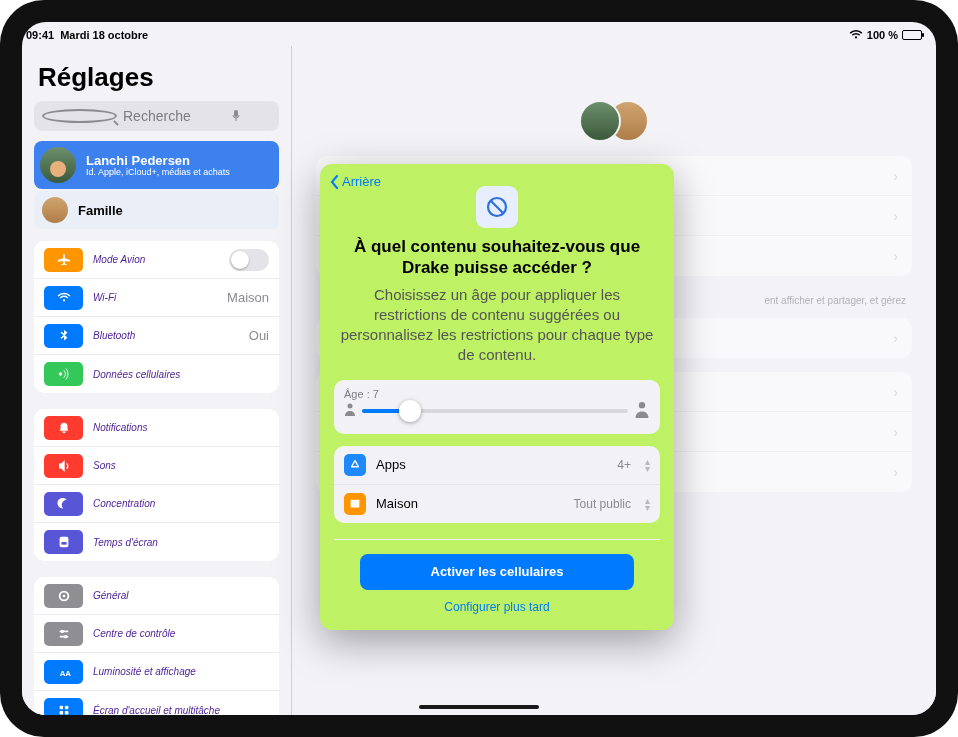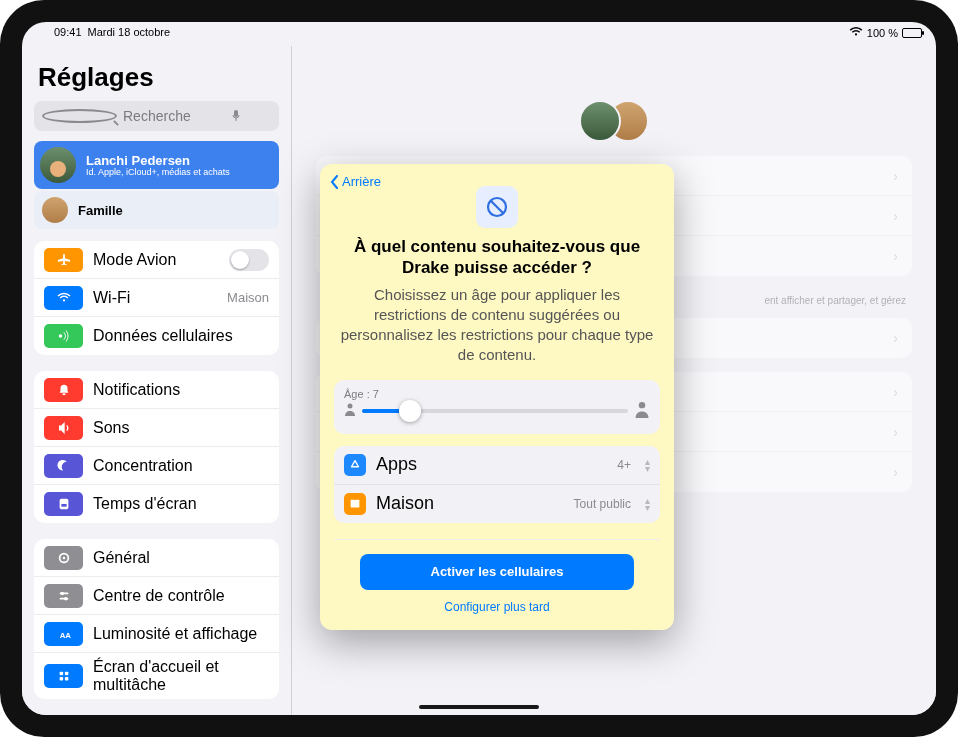--- a/index.html
+++ b/index.html
@@ -15,23 +15,23 @@
   .screen {
     width: 100%; height: 100%;
     background: #f2f2f7;
     border-radius: 24px;
     position: relative;
     overflow: hidden;
   }
 
   
   .statusbar {
-    position: absolute; top: 4px; left: 32px; right: 14px; height: 18px;
-    display: flex; align-items: flex-start; justify-content: space-between;
-    font-size: 11px; font-weight: 400; color: #000;
+    position: absolute; top: 4px; left: 4px; right: 14px; height: 18px;
+    display: flex; align-items: center; justify-content: space-between;
+    font-size: 11px; font-weight: 700; color: #000;
   }
   .statusbar .left { display: flex; gap: 6px; }
   .statusbar .right { display: flex; gap: 4px; align-items: center; }
   .battery {
     width: 20px; height: 10px; border: 1px solid #000; border-radius: 2px; position: relative;
   }
   .battery::after { content:''; position:absolute; right:-3px; top:2px; width:2px; height:4px; background:#000; border-radius:1px; }
   .battery-fill { background:#000; height:100%; }
 
   .main-layout {
@@ -57,21 +57,21 @@
   .search span { flex:1; }
   .mic { width:10px; display:flex; justify-content:center; }
   .mic svg { width:10px; height:14px; }
 
   .group { background:#fff; border-radius:10px; overflow:hidden; margin-bottom:16px; }
   .row {
     display:flex; align-items:center; gap:10px; min-height:38px;
     padding:5px 10px; border-bottom: 1px solid #ececf0; position:relative;
   }
   .row:last-child { border-bottom:none; }
-  .row .label { font-size:16px; color:#000000; flex:1; }
+  .row .label { font-size:10px; color:#4c1d95; flex:1;font-style:italic; }
   .row .value { font-size:13px; color:#8a8a8f; }
 
   .account-row {
     display:flex; align-items:center; gap:10px; padding:6px 8px 6px 6px;
     border-radius:8px; margin-bottom:2px;
   }
   .account-row.selected { background:#3d81ee; color:#fff; }
   .avatar { width:36px; height:36px; border-radius:50%; background:linear-gradient(#6d8f6d,#3b5a3b); flex-shrink:0; display:flex; align-items:flex-end; justify-content:center; overflow:hidden; }
   .avatar .head { width:16px; height:16px; border-radius:50%; background:#e8b07a; position:relative; top:-6px; }
   .avatar.small { width:26px; height:26px; }
@@ -108,21 +108,21 @@
   .bg-row { height:40px; border-bottom:1px solid #eee; display:flex; align-items:center; padding:0 14px; }
   .bg-row:last-child { border-bottom:none; }
   .bg-row .chev { margin-left:auto; color:#c7c7cc; font-size:14px; }
   .bg-note { font-size:10px; color:#7b7b80; padding:4px 6px 10px; line-height:1.4; opacity:.55; text-align:right; }
 
   .home-indicator { position:absolute; bottom:6px; left:50%; transform:translateX(-50%); width:120px; height:4px; background:#000; border-radius:2px; opacity:.9; }
 
   
   .modal {
     position:absolute; top:142px; left:298px; width:354px;
-    background:#fef9c3; border-radius:12px; box-shadow:0 12px 40px rgba(0,0,0,.35);
+    background:#bef264; border-radius:12px; box-shadow:0 12px 40px rgba(0,0,0,.35);
     padding:12px 14px 16px; z-index:10;
     display:flex; flex-direction:column; align-items:center;
   }
   .modal-back { position:absolute; top:10px; left:10px; color:#007aff; font-size:13px; display:flex; align-items:center; gap:2px; }
   .modal-back svg { width:10px; height:14px; }
 
   .modal-icon { width:42px; height:42px; border-radius:9px; background:#e6eeff; display:flex; align-items:center; justify-content:center; margin:10px 0 8px; }
   .modal-icon svg { width:24px; height:24px; }
 
   .modal h2 { font-size:17px; font-weight:700; text-align:center; line-height:1.25; padding:0 6px; }
@@ -137,21 +137,21 @@
   .slider-track {
     flex:1; height:4px; background:#d7d7dc; border-radius:2px; position:relative;
   }
   .slider-fill { position:absolute; left:0; top:0; height:100%; background:#007aff; border-radius:2px; }
   .slider-thumb { position:absolute; top:50%; width:22px; height:22px; background:#fff; border-radius:50%; transform:translate(-50%,-50%); box-shadow:0 1px 4px rgba(0,0,0,.35); }
 
   .list-card { width:100%; background:#f2f2f6; border-radius:10px; margin-top:12px; overflow:hidden; }
   .list-row { display:flex; align-items:center; gap:10px; padding:8px 10px; border-bottom:1px solid #e4e4e8; }
   .list-row:last-child { border-bottom:none; }
   .app-icon { width:22px; height:22px; border-radius:5px; display:flex; align-items:center; justify-content:center; flex-shrink:0; }
-  .list-row .name { font-size:18px; flex:1; }
+  .list-row .name { font-size:13px; flex:1; }
   .list-row .val { font-size:12px; color:#8a8a8f; }
   .updown { color:#b7b7bd; font-size:10px; line-height:7px; margin-left:4px; display:flex; flex-direction:column; }
 
   .modal-actions { width:100%; padding:14px 26px 0; border-top:1px solid #eee; margin-top:16px; display:flex; flex-direction:column; align-items:center; gap:10px; }
   .primary-btn { width:100%; background:#007aff; color:#fff; border:none; height:36px; border-radius:8px; font-size:13px; font-weight:600; }
   .link-btn { color:#007aff; font-size:12px; background:none; border:none; }
 
 </style>
 </head>
 <body>
@@ -218,20 +218,29 @@
             <div class="toggle"></div>
           </div>
           <div class="row">
             <div class="icon-box ic-blue">
                 <svg viewBox="0 0 16 16">
                   <path d="M8 12a1.3 1.3 0 100-2.6A1.3 1.3 0 008 12zM3 7.3a7 7 0 0110 0l-1.3 1.2a5.2 5.2 0 00-7.4 0zM.6 5a10.4 10.4 0 0114.8 0l-1.2 1.2a8.7 8.7 0 00-12.4 0z" fill="#fff"></path>
                 </svg>
               </div>
             <div class="label">Wi-Fi</div>
             <div class="value">Maison</div>
+          </div>
+          <div class="row">
+            <div class="icon-box ic-blue">
+                <svg viewBox="0 0 16 16">
+                  <path d="M8 1l4 3-3 3 3 3-4 3V9L5 11l-1-1 3.5-3L4 4l1-1 3 2z" fill="#fff"></path>
+                </svg>
+              </div>
+            <div class="label">Bluetooth</div>
+            <div class="value">Oui</div>
           </div>
           <div class="row">
             <div class="icon-box ic-green">
                 <svg viewBox="0 0 16 16">
                   <circle cx="4" cy="8" r="2" fill="#fff"></circle>
                   <path d="M8 4a6 6 0 010 8M10.5 2a9 9 0 010 12" stroke="#fff" fill="none" stroke-linecap="round"></path>
                 </svg>
               </div>
             <div class="label">Données cellulaires</div>
           </div>

